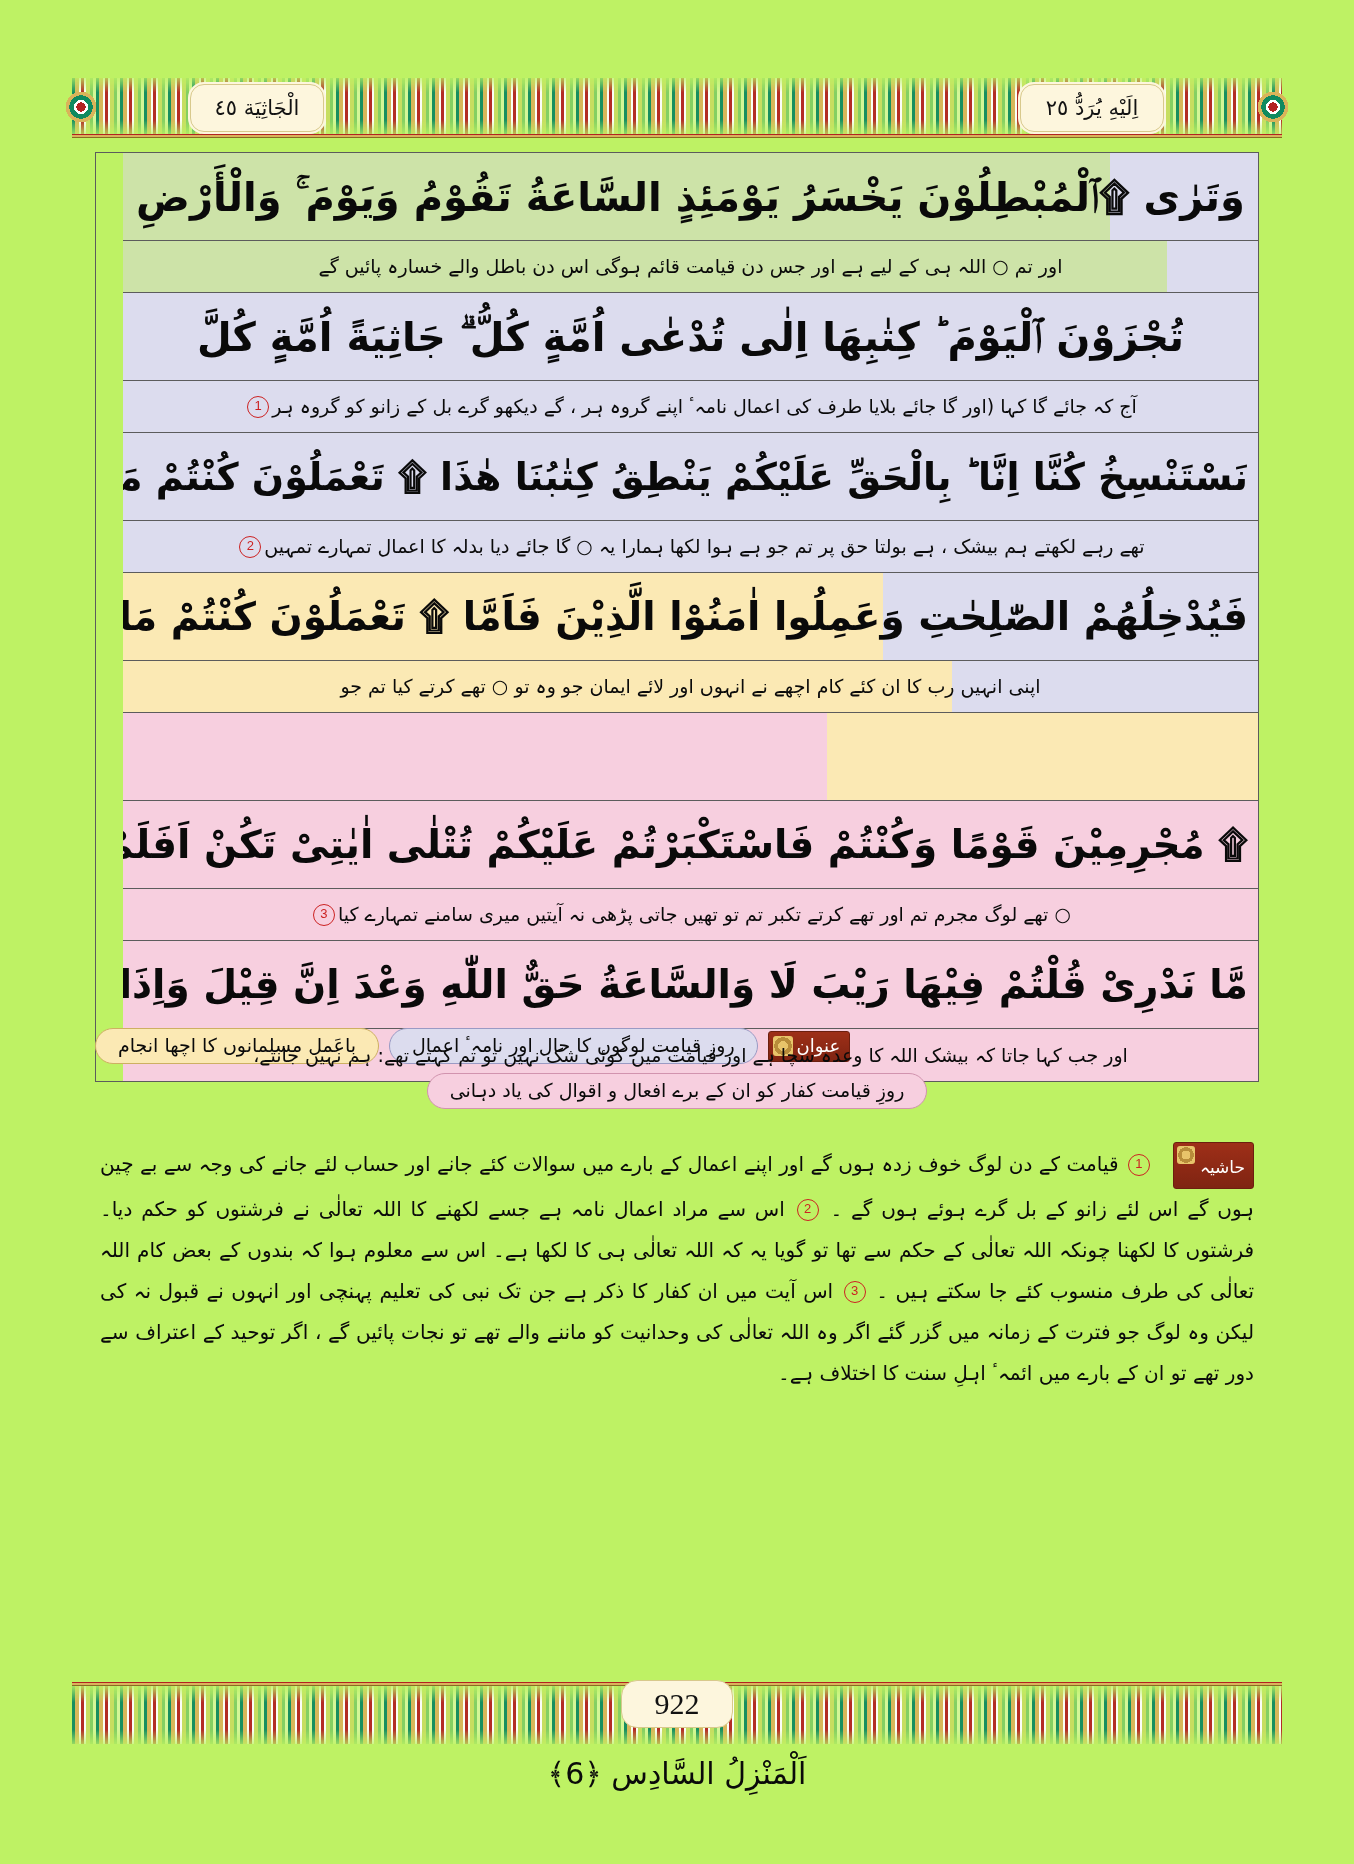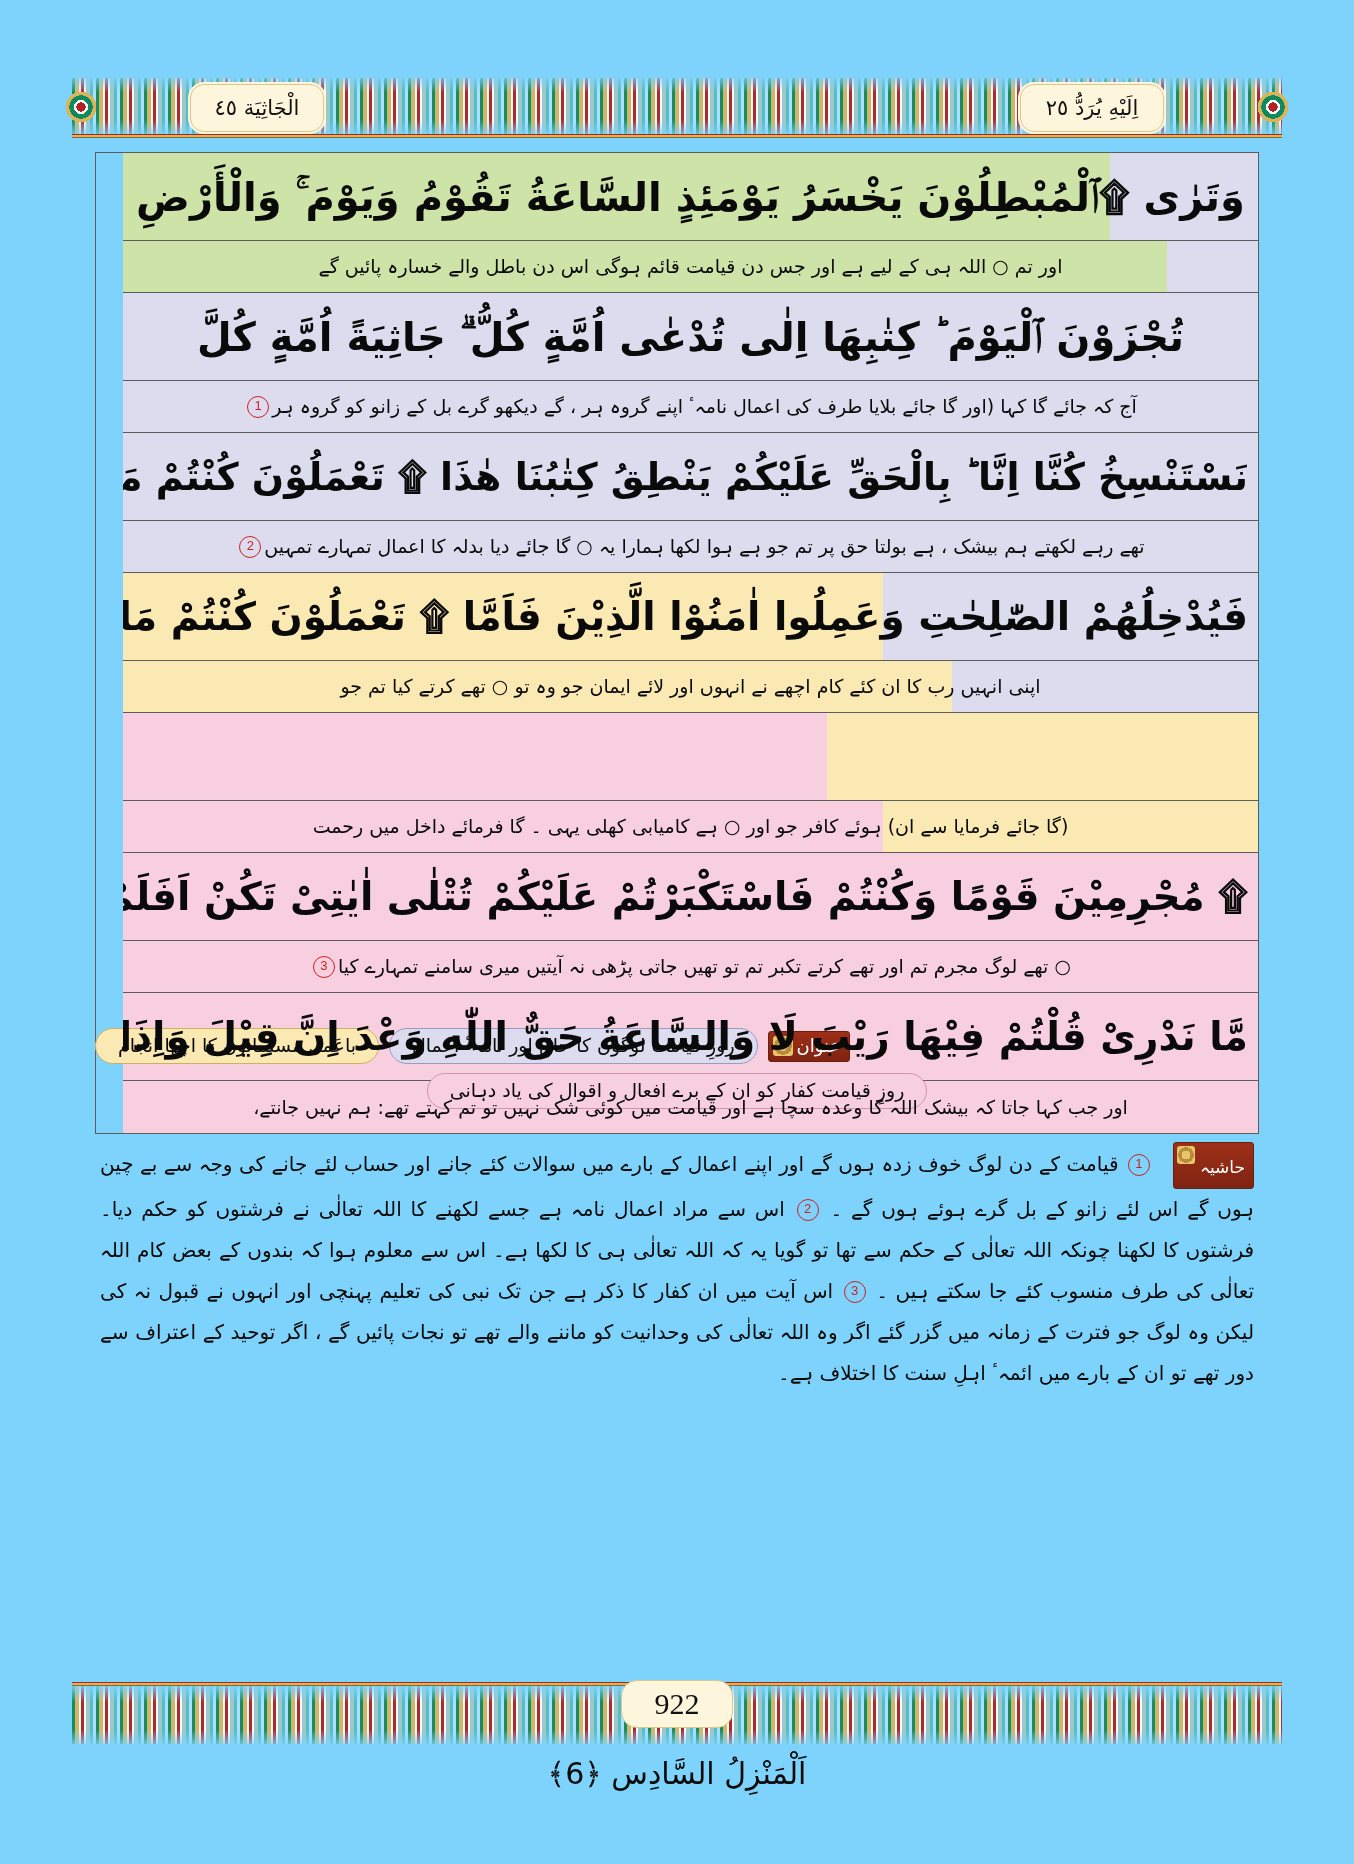--- a/index.html
+++ b/index.html
@@ -11,21 +11,21 @@
   body {
     width: 1354px;
     height: 1864px;
     position: relative;
     font-family: "DejaVu Sans", "Liberation Sans", sans-serif;
     overflow: hidden;
   }
   .page {
     position: absolute;
     inset: 0;
-    background: #7dd3fc;
+    background: #bef264;
   }
 
   
   .ornament-band {
     position: absolute;
     left: 72px;
     right: 72px;
     height: 58px;
     background:
       repeating-linear-gradient(90deg,
@@ -331,25 +331,20 @@
       </div>
       <div class="row urdu-row">
         <div class="seg" style="right: 0%; width: 27%; background: rgb(220, 220, 238);"></div>
         <div class="seg" style="right: 27%; width: 73%; background: rgb(251, 233, 180);"></div>
         <div class="urdu-text">اپنی انہیں رب کا ان کئے کام اچھے نے انہوں اور لائے ایمان جو وہ تو ○ تھے کرتے کیا تم جو</div>
       </div>
       <div class="row arabic-row">
         <div class="seg" style="right: 0%; width: 38%; background: rgb(251, 233, 180);"></div>
         <div class="seg" style="right: 38%; width: 62%; background: rgb(247, 207, 223);"></div>
       </div>
-      <div class="row urdu-row">
-        <div class="seg" style="right: 0%; width: 33%; background: rgb(251, 233, 180);"></div>
-        <div class="seg" style="right: 33%; width: 67%; background: rgb(247, 207, 223);"></div>
-        <div class="urdu-text">(گا جائے فرمایا سے ان) ہوئے کافر جو اور ○ ہے کامیابی کھلی یہی ۔ گا فرمائے داخل میں رحمت</div>
-      </div>
       <div class="row arabic-row">
         <div class="seg" style="right: 0%; width: 100%; background: rgb(247, 207, 223);"></div>
         <div class="arabic-text" style="font-size: 39px;">۩ مُجْرِمِيْنَ قَوْمًا وَكُنْتُمْ فَاسْتَكْبَرْتُمْ عَلَيْكُمْ تُتْلٰى اٰيٰتِىْ تَكُنْ اَفَلَمْ</div>
       </div>
       <div class="row urdu-row">
         <div class="seg" style="right: 0%; width: 100%; background: rgb(247, 207, 223);"></div>
         <div class="urdu-text">○ تھے لوگ مجرم تم اور تھے کرتے تکبر تم تو تھیں جاتی پڑھی نہ آیتیں میری سامنے تمہارے کیا<span class="fn-mark">3</span></div>
       </div>
       <div class="row arabic-row">
         <div class="seg" style="right: 0%; width: 100%; background: rgb(247, 207, 223);"></div>

